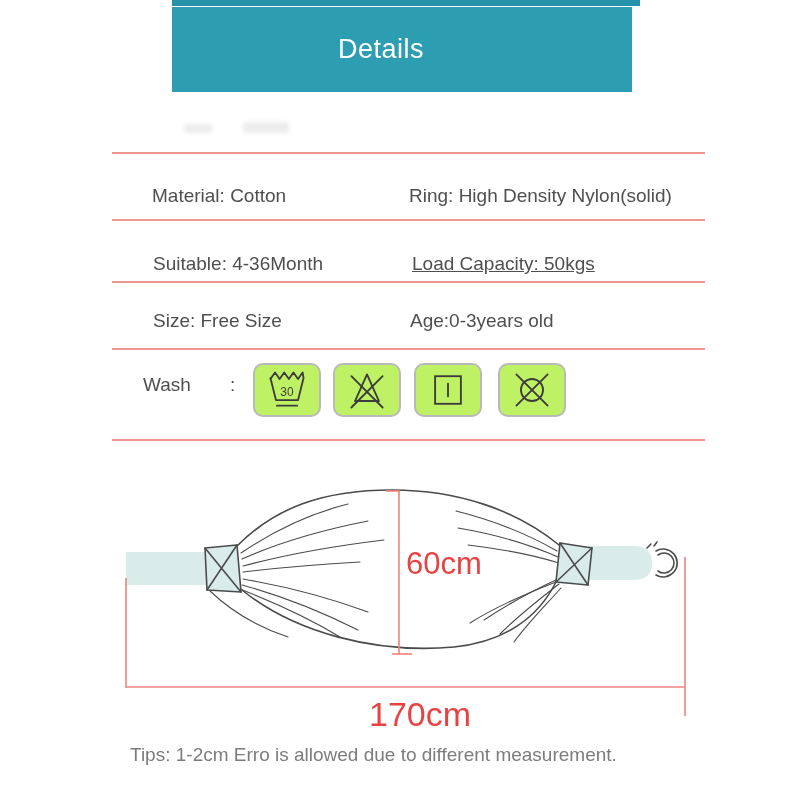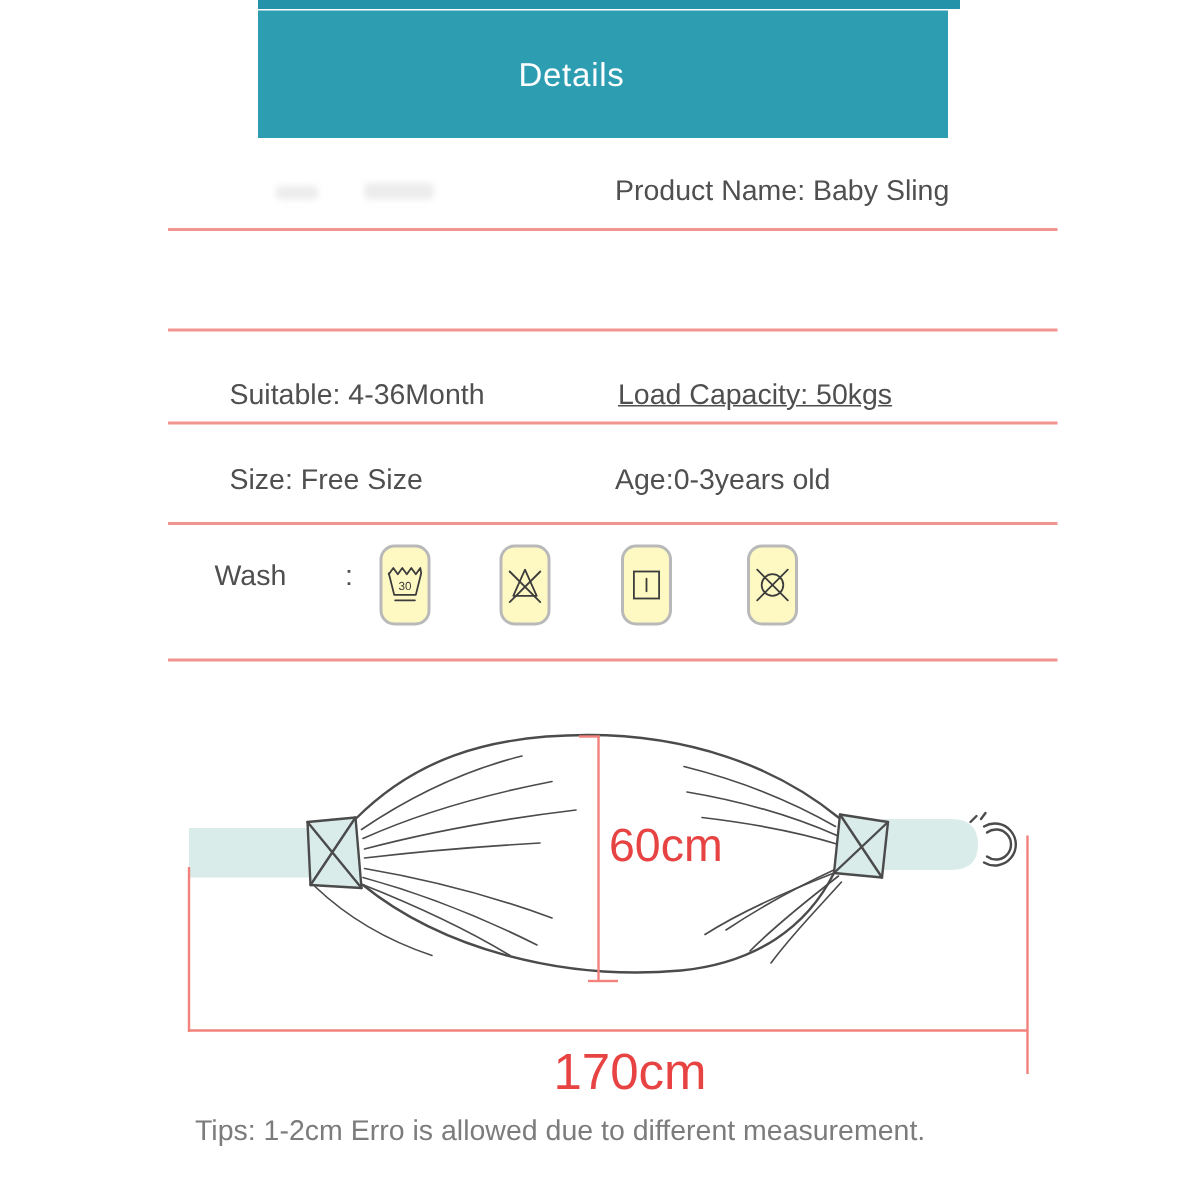--- a/index.html
+++ b/index.html
@@ -6,39 +6,39 @@
   #canvas{
     position:relative;width:800px;height:800px;background:#ffffff;overflow:hidden;
     font-family:"Liberation Sans", sans-serif;
   }
   
   #top-accent{position:absolute;left:172px;top:0;width:468px;height:6px;background:var(--teal_dark);}
   #details-header{
     position:absolute;left:172px;top:7px;width:460px;height:85px;background:var(--teal);
     display:flex;align-items:center;justify-content:center;box-sizing:border-box;padding-right:42px;
   }
-  #details-header .title{color:#ffffff;font-size:22px;letter-spacing:0.5px;}
+  #details-header .title{color:#ffffff;font-size:27px;letter-spacing:0.5px;}
   
   .divider{position:absolute;left:112px;width:593px;height:2px;background:var(--divider);opacity:.85;}
   #div1{top:152px}#div2{top:219px}#div3{top:281px}#div4{top:348px}#div5{top:439px}
   .cell{position:absolute;font-size:19px;color:var(--text);white-space:nowrap;}
   #r1r{left:410px;top:117px;}
   #r2l{left:152px;top:185px;}  #r2r{left:409px;top:185px;}
   #r3l{left:153px;top:253px;}  #r3r{left:412px;top:253px;text-decoration:underline;}
   #r4l{left:153px;top:310px;}  #r4r{left:410px;top:310px;text-align:center;}
   #wash-label{left:143px;top:374px;text-align:center;}
   #wash-colon{left:230px;top:374px;}
   .ghost{position:absolute;background:#ececec;filter:blur(2px);border-radius:3px;}
   #ghost1{left:184px;top:124px;width:28px;height:9px;}
   #ghost2{left:243px;top:122px;width:46px;height:11px;}
   
   .care{
-    position:absolute;top:363px;width:34px;height:54px;box-sizing:border-box;
+    position:absolute;top:363px;width:68px;height:54px;box-sizing:border-box;
     border:2px solid var(--icon_border);border-radius:10px;
-    display:flex;align-items:center;justify-content:center;background:#fef9c3;
+    display:flex;align-items:center;justify-content:center;background:#bef264;
   }
   #care1{left:253px}#care2{left:333px}#care3{left:414px}#care4{left:498px}
   .care svg{display:block;}
   .care path,.care line,.care rect,.care circle{stroke:var(--icon_stroke);stroke-width:2;fill:none;stroke-linecap:round;}
   .care text{fill:var(--icon_stroke);font-family:"Liberation Sans",sans-serif;}
   
   #diagram{position:absolute;left:0;top:460px;}
   .outline{stroke:var(--outline);fill:none;stroke-width:1.6;stroke-linecap:round;}
   .gather{stroke:var(--outline);fill:none;stroke-width:1.1;stroke-linecap:round;}
   .mint{fill:var(--strap);}
@@ -55,21 +55,22 @@
 
   <div id="top-accent"></div>
 
   <div id="details-header">
     <span class="title">Details</span>
   </div>
 
   <div id="ghost1" class="ghost"></div>
   <div id="ghost2" class="ghost"></div>
 
-  <span id="r1r" class="cell">Product Name: Baby Sling</span>
+  <span id="r2l" class="cell">Material: Cotton</span>
+  <span id="r2r" class="cell">Ring: High Density Nylon(solid)</span>
   <span id="r3l" class="cell">Suitable: 4-36Month</span>
   <span id="r3r" class="cell">Load Capacity: 50kgs</span>
   <span id="r4l" class="cell">Size: Free Size</span>
   <span id="r4r" class="cell">Age:0-3years old</span>
   <span id="wash-label" class="cell">Wash</span>
   <span id="wash-colon" class="cell">:</span>
 
   <div id="div1" class="divider"></div>
   <div id="div2" class="divider"></div>
   <div id="div3" class="divider"></div>

